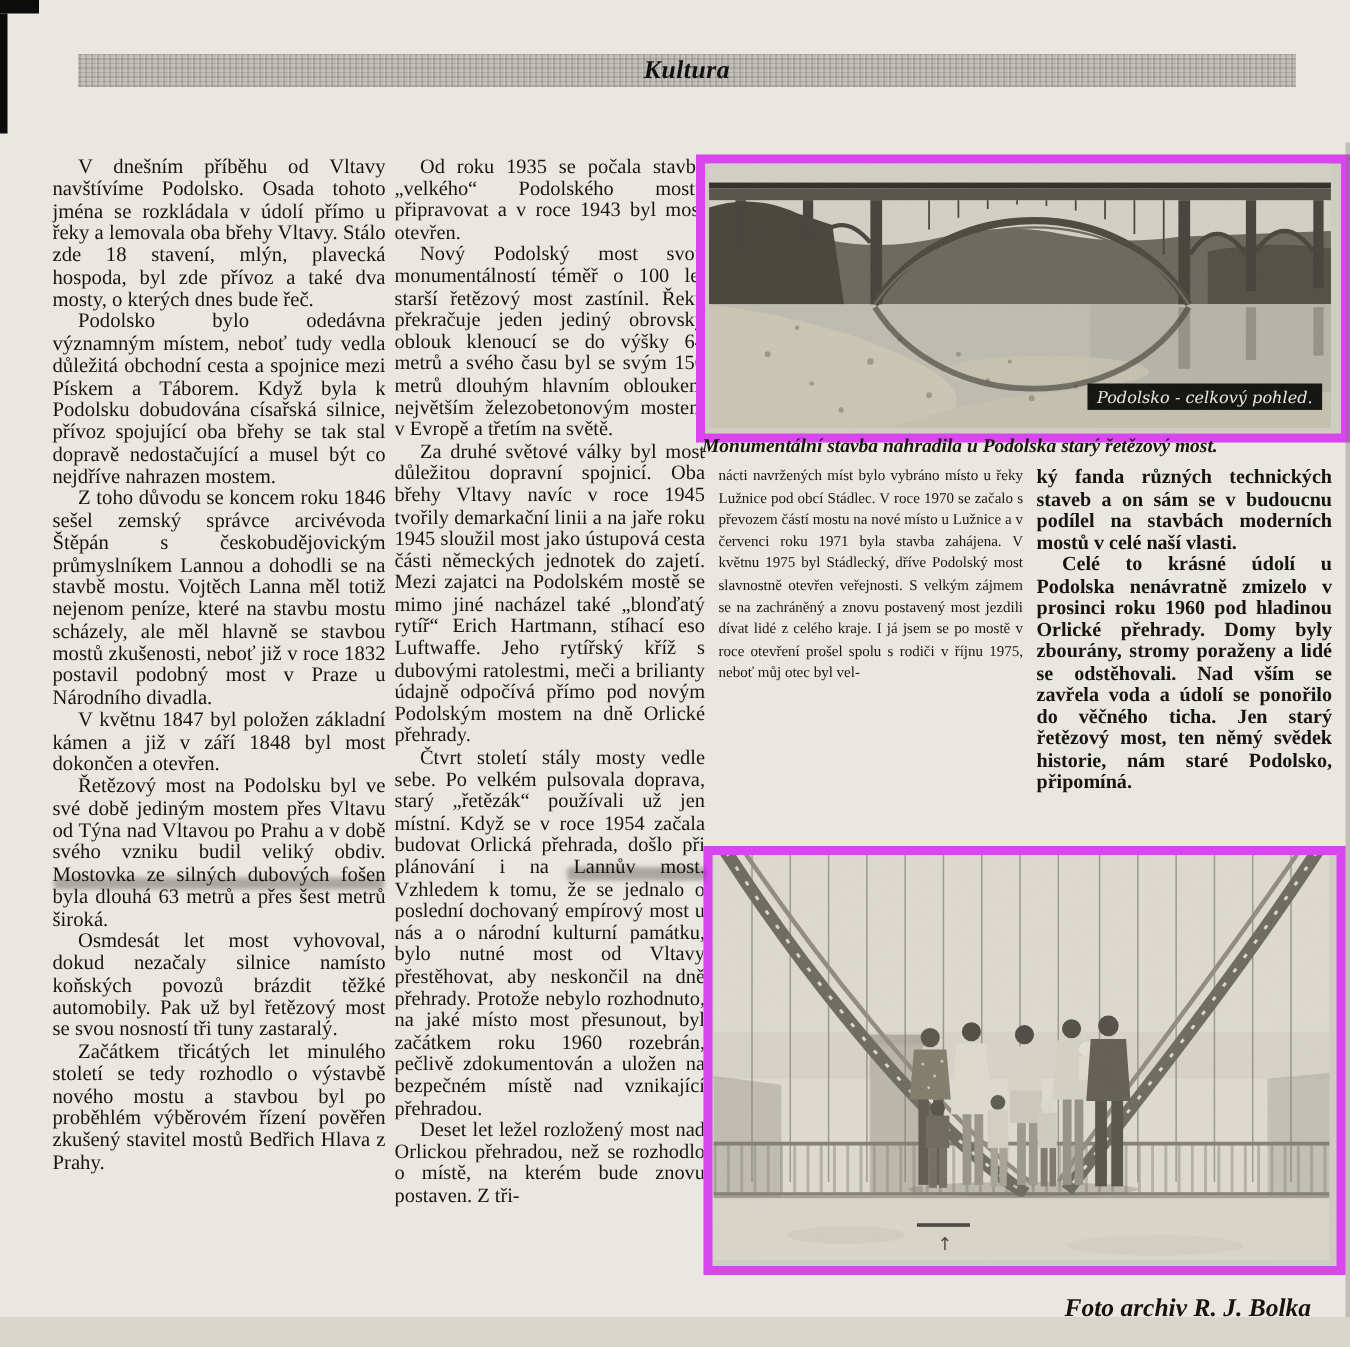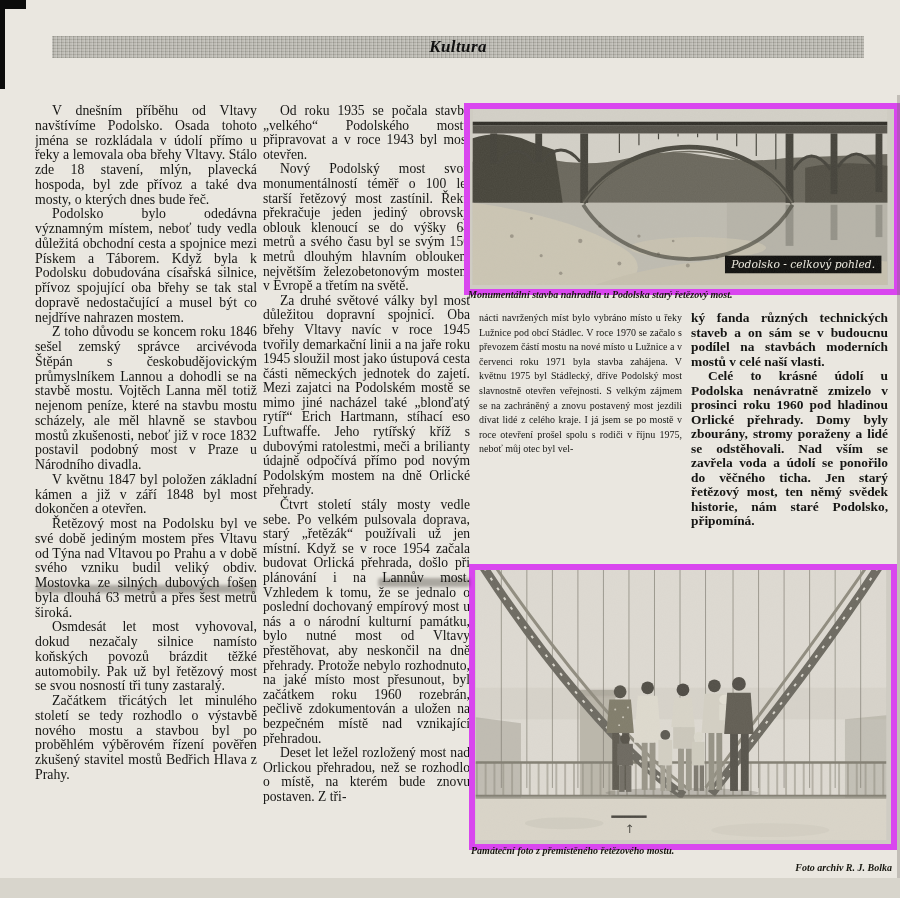--- a/index.html
+++ b/index.html
@@ -40,24 +40,24 @@
   .col3 { left:479px; top:311px; width:203px; height:252px; font-size:10px; line-height:14.6px; }
   .col4 { left:691px; top:311px; width:197px; height:236px; font-size:13.4px; line-height:14.5px;font-weight:bold; }
   .signature { position:absolute; left:691px; top:544px; width:197px; text-align:right; font-weight:bold; font-style:italic; font-size:14.5px; }
 
   
   .photo { position:absolute; border:6px solid #d946ef; background:#cfccc3; }
   .photo svg { display:block; }
   .photo-top    { left:464px; top:103px; width:424px; height:180px; }
   .photo-bottom { left:469px; top:564px; width:416px; height:274px; }
 
-  .caption { position:absolute; font-weight:bold; font-style:italic; font-size:10px; color:#17170f; }
+  .caption { position:absolute; font-weight:bold; font-style:italic; font-size:13px; color:#17170f; }
   .cap-top    { left:468px; top:289px; width:422px; }
   .cap-bottom { left:471px; top:845px; width:416px; }
-  .credit { position:absolute; right:8px; top:862px; font-weight:bold; font-style:italic; font-size:10px; color:#14140d; }
+  .credit { position:absolute; right:26px; top:862px; font-weight:bold; font-style:italic; font-size:17px; color:#14140d; }
 
   
   .smudge { position:absolute; background:rgba(25,22,18,.30); filter:blur(1.5px); border-radius:2px; }
   .smudge1 { left:36px;  top:585px; width:220px; height:8px; }
   .smudge2 { left:378px; top:578px; width:92px;  height:9px; }
 </style>
 </head>
 <body>
 
 <div class="page">
@@ -243,21 +243,20 @@
         <path d="M256,125 h24 l3,42 h-30 Z" fill="#4a473d"></path>
         <rect x="259" y="167" width="8" height="58" fill="#3e3b33"></rect>
           <rect x="270" y="167" width="8" height="58" fill="#3e3b33"></rect>
       </g>
       <rect x="138" y="250" width="36" height="2.5" fill="#2e2c26"></rect>
       <text x="152" y="268" font-size="12" fill="#2e2c26" font-family="DejaVu Sans, sans-serif">↑</text>
       <rect width="418" height="275" fill="#e8e5dc" opacity=".15"></rect>
       <rect width="418" height="275" filter="url(#grainB)" opacity=".16"></rect>
     </svg>
   </figure>
-  <div class="caption cap-bottom">Památeční foto z přemístěného řetězového mostu.</div>
   <div class="credit">Foto archiv R. J. Bolka</div>
 
   <div class="smudge smudge1"></div>
   <div class="smudge smudge2"></div>
 
   <div class="right-edge"></div>
   <div class="bottom-bar"></div>
 </div>
 
 </body></html>

